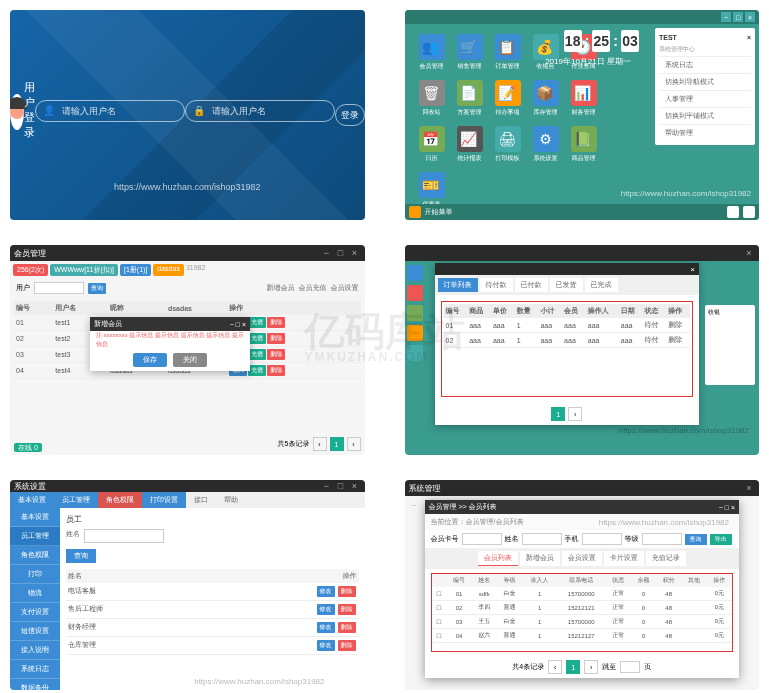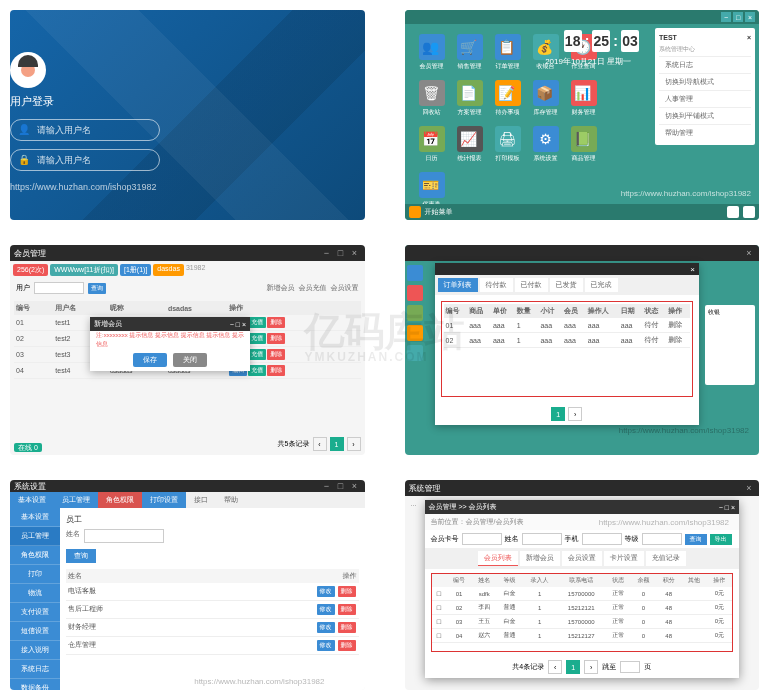--- a/index.html
+++ b/index.html
@@ -1,20 +1,20 @@
 <!DOCTYPE html>
 <html><head>
 <meta charset="utf-8">
 <style>
 *{margin:0;padding:0;box-sizing:border-box;font-family:"Microsoft YaHei",sans-serif}
 body{background:#fff;width:769px;height:693px;display:grid;grid-template-columns:1fr 1fr;grid-template-rows:210px 210px 210px;gap:25px 40px;padding:10px}
 .panel{border-radius:4px;overflow:hidden;position:relative;font-size:8px}
 
 
-.p1{background:linear-gradient(135deg,#1565a8 0%,#0d4a7a 100%);display:flex;flex-direction:column;justify-content:center;color:#fff}
+.p1{background:linear-gradient(135deg,#1565a8 0%,#0d4a7a 100%);display:flex;align-items:center;justify-content:center;color:#fff}
 .p1::before{content:"";position:absolute;inset:0;background:linear-gradient(45deg,transparent 40%,rgba(255,255,255,0.05) 40%,rgba(255,255,255,0.05) 60%,transparent 60%),linear-gradient(-45deg,transparent 30%,rgba(0,0,0,0.1) 30%,rgba(0,0,0,0.1) 50%,transparent 50%)}
 .avatar{width:36px;height:36px;border-radius:50%;background:#fff;margin-bottom:6px;position:relative;z-index:1;display:flex;align-items:center;justify-content:center}
 .avatar-inner{width:14px;height:14px;border-radius:50%;background:#f4a084;position:relative}
 .avatar-inner::before{content:"";position:absolute;top:-8px;left:-3px;width:20px;height:12px;background:#3a3a3a;border-radius:10px 10px 0 0}
 .p1-title{font-size:11px;margin-bottom:10px;z-index:1}
 .p1-input{width:150px;height:22px;border:1px solid rgba(255,255,255,0.6);border-radius:11px;background:transparent;color:#fff;padding:0 12px 0 26px;margin-bottom:8px;font-size:9px;z-index:1;position:relative}
 .p1-input::placeholder{color:rgba(255,255,255,0.8)}
 .input-wrap{position:relative;z-index:1}
 .input-icon{position:absolute;left:8px;top:5px;width:10px;height:10px;color:#fff;font-size:10px}
 .p1-btn{width:150px;height:22px;border:1px solid rgba(255,255,255,0.6);border-radius:11px;background:transparent;color:#fff;font-size:9px;z-index:1;cursor:pointer}
@@ -126,20 +126,21 @@
   <div class="p1-title">用户登录</div>
   <div class="input-wrap">
     <span class="input-icon">👤</span>
     <input class="p1-input" placeholder="请输入用户名" style="">
   </div>
   <div class="input-wrap">
     <span class="input-icon">🔒</span>
     <input class="p1-input" type="password" placeholder="请输入用户名" style="">
   </div>
   <div class="p1-url">https://www.huzhan.com/ishop31982</div>
+  <button class="p1-btn">登录</button>
 </div>
 
 <div class="panel p2">
   <div class="p2-titlebar">
     <span class="wbtn">−</span>
     <span class="wbtn">□</span>
     <span class="wbtn">×</span>
   </div>
   <div class="p2-grid" id="desktop-tiles">
       <div class="tile">

